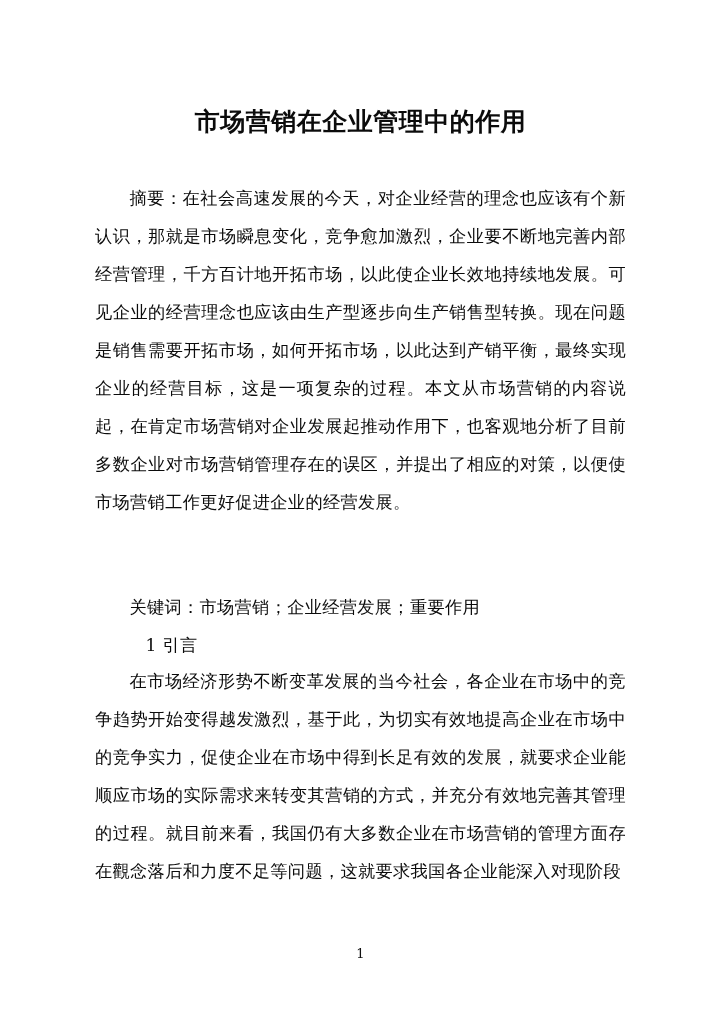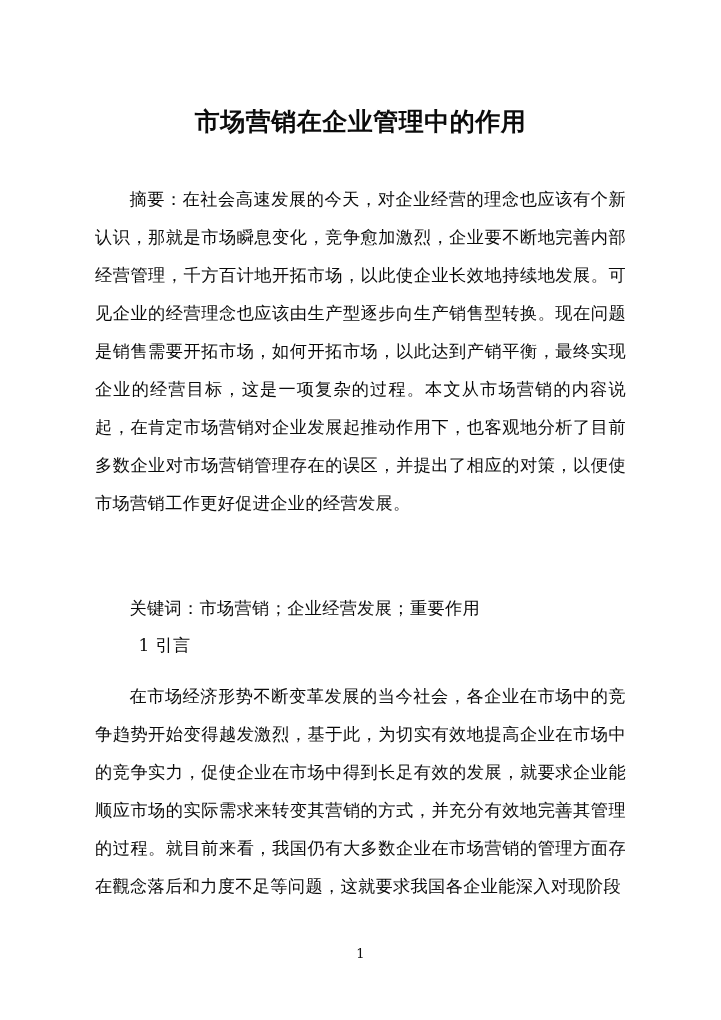--- a/index.html
+++ b/index.html
@@ -46,30 +46,31 @@
     left: 0;
     width: 531px;
     margin: 0;
     padding: 0;
     font-size: 17.2px;
     line-height: 38px;
     text-align: justify;
     text-justify: inter-ideograph;
     text-indent: 2em;
     letter-spacing: 0.02em;
+    font-family: Liberation Serif, serif;
   }
 
   #abstract-paragraph { top: 163px; }
   #keywords-line      { top: 572px; }
   #section-heading-1  { top: 609px; }
-  #intro-paragraph    { top: 660px; }
+  #intro-paragraph    { top: 646px; }
 
   .heading {
     position: absolute;
-    left: 9px;
+    left: 16px;
     width: 531px;
     margin: 0;
     padding: 0;
     font-size: 17.2px;
     line-height: 38px;
     font-weight: 400;
     text-indent: 2em;
     letter-spacing: 0.02em;
   }
 

